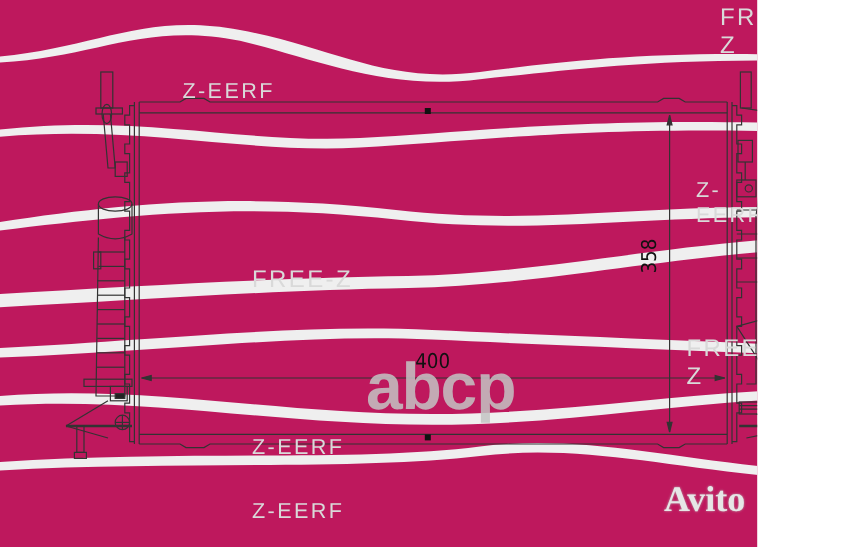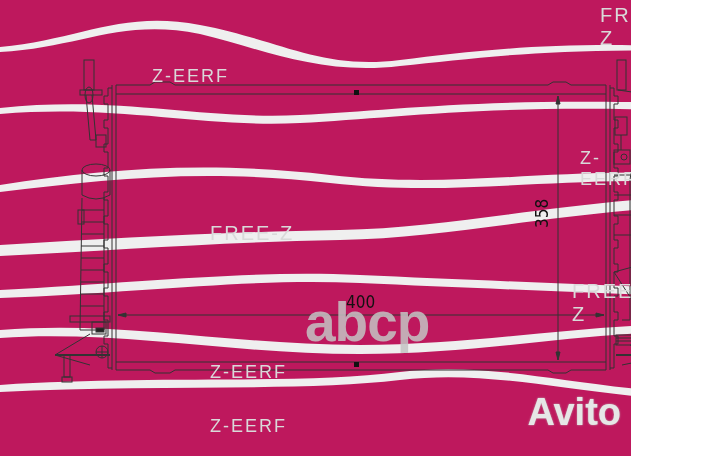--- a/index.html
+++ b/index.html
@@ -1,20 +1,20 @@
 <!DOCTYPE html>
 <html><head>
 <meta charset="utf-8">
 <style>
   html,body{margin:0;padding:0;background:#fff;}
   #stage{position:relative;width:631px;height:456px;overflow:hidden;background:#be185d;font-family:"DejaVu Sans",sans-serif;}
   svg{position:absolute;left:0;top:0;}
   .wm{position:absolute;color:#d9d9d9;font-family:"Liberation Sans",sans-serif;letter-spacing:2px;font-weight:300;}
   .dim{position:absolute;font-family:"DejaVu Sans Condensed","DejaVu Sans",sans-serif;color:#111;font-size:17px;}
-  .avito{position:absolute;right:10px;bottom:22px;color:#e6e6e6;font-family:Liberation Sans, sans-serif;font-size:38px;font-weight:bold;text-shadow:0 0 2px #bbb;}
+  .avito{position:absolute;right:10px;bottom:22px;color:#e6e6e6;font-family:Liberation Serif, serif;font-size:30px;font-weight:bold;text-shadow:0 0 2px #bbb;}
   .abcp{position:absolute;color:#c4c4c4;font-family:"Liberation Sans",sans-serif;font-weight:bold;font-size:55px;letter-spacing:-1px;opacity:0.85;}
 </style>
 </head>
 <body>
 
 <div id="stage">
   <svg width="720" height="456" viewBox="0 0 720 456">
 
     <g fill="#efefef" stroke="none">
       <path d="M0,47 C80,40 120,10 200,25 C280,40 320,70 400,60 C480,50 560,40 720,48 L720,52 C560,46 480,58 400,66 C320,76 260,48 200,34 C120,18 80,48 0,52Z"></path>

